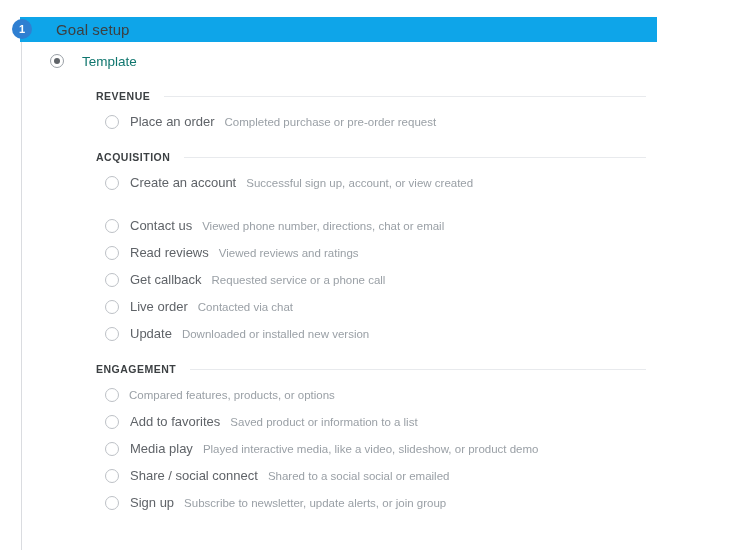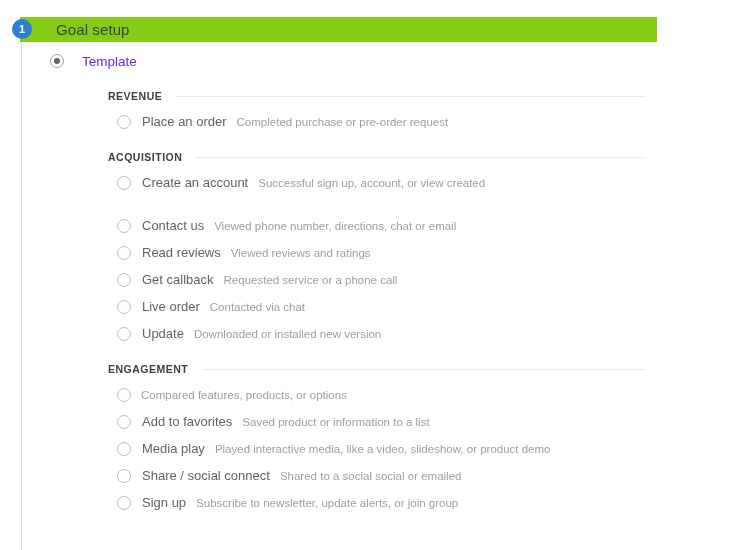--- a/index.html
+++ b/index.html
@@ -16,21 +16,21 @@
     position: relative;
   }
 
   
   .step-header {
     position: absolute;
     left: 20px;
     top: 17px;
     width: 637px;
     height: 25px;
-    background: #84cc16;
+    background: #0ea5e9;
     display: flex;
     align-items: center;
   }
   .step-title {
     margin-left: 36px;
     font-size: 15px;
     color: #3c4043;
     letter-spacing: 0.1px;
     white-space: nowrap;
   }
@@ -67,21 +67,21 @@
   }
   .mode-row {
     display: flex;
     align-items: center;
     margin-left: 50px;
     height: 22px;
   }
   .mode-label {
     margin-left: 18px;
     font-size: 13.5px;
-    color: #6d28d9;
+    color: #0f766e;
   }
   .helper {
     margin-left: 72px;
     margin-top: 10px;
     font-size: 13px;
     color: #80868b;
   }
 
   
   .radio {
@@ -107,21 +107,20 @@
     border-radius: 50%;
     background: #5f6368;
   }
 
   
   .groups {
     margin-top: 16px;
   }
   .group {
     margin-bottom: 2px;
-    padding-left: 12px;
   }
   .group-head {
     display: flex;
     align-items: center;
     margin-left: 96px;
     margin-right: 94px;
     height: 16px;
   }
   .group-name {
     font-size: 10.5px;

